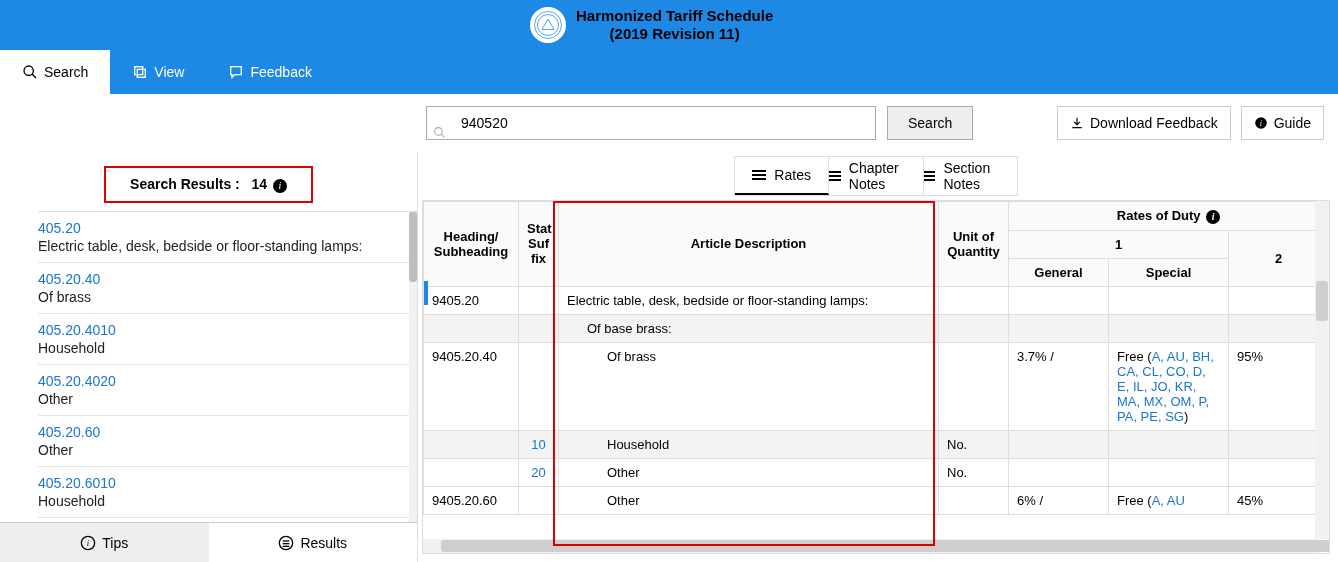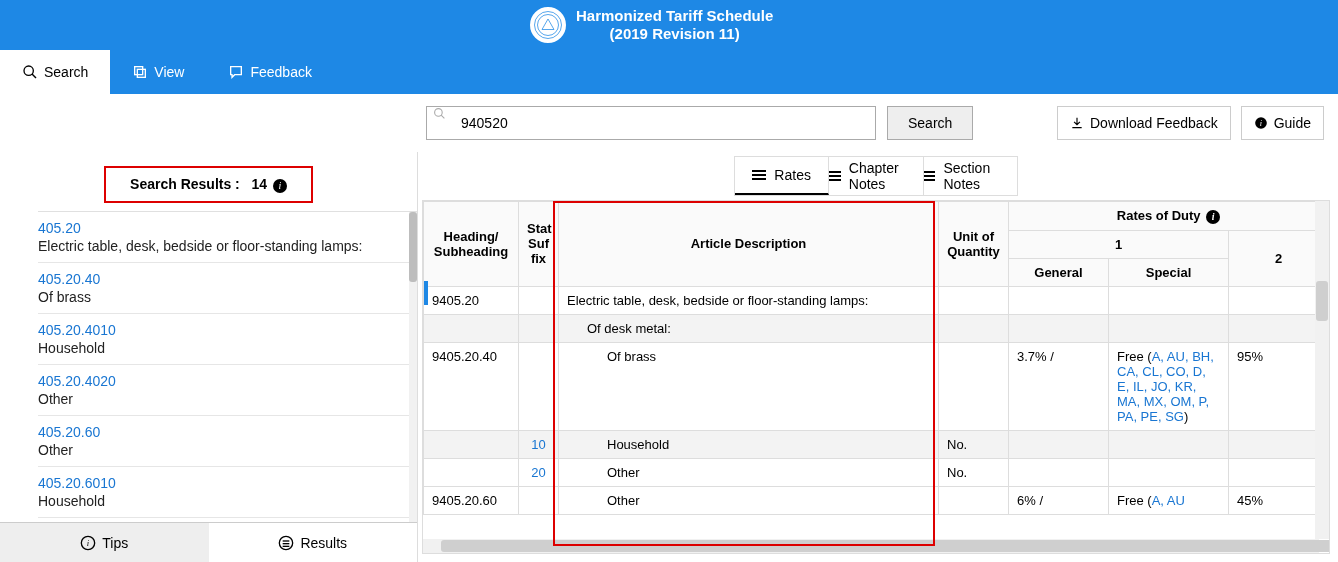--- a/index.html
+++ b/index.html
@@ -5,33 +5,33 @@
   * { box-sizing: border-box; margin: 0; padding: 0; }
   body { font-family: Arial, Helvetica, sans-serif; font-size: 14px; background: #fff; width: 1338px; height: 562px; overflow: hidden; position: relative; }
   a { color: #1976d2; text-decoration: none; }
 
   
   .top-header { background: #1e88e5; color: #fff; height: 50px; position: relative; }
   .brand { position: absolute; left: 530px; top: 0; display: flex; align-items: center; height: 50px; gap: 10px; }
   .seal { width: 36px; height: 36px; border-radius: 50%; background: #fff; display: flex; align-items: center; justify-content: center; color: #1e88e5; font-size: 10px; border: 2px solid #fff; }
   .seal svg { width: 30px; height: 30px; }
   .brand-text { font-weight: bold; font-size: 15px; line-height: 1.2; color: #003; }
-  .brand-text .line1, .brand-text .line2 { color: #ffffff; font-weight: bold; }
+  .brand-text .line1, .brand-text .line2 { color: #000000; font-weight: bold; }
 
   
   .nav-bar { background: #1e88e5; height: 44px; display: flex; align-items: flex-end; }
   .nav-tab { height: 44px; padding: 0 22px; display: flex; align-items: center; gap: 6px; color: #ffffff; cursor: pointer; font-size: 14px; }
   .nav-tab.active { background: #fff; color: #000; }
   .nav-tab .ico { width: 16px; height: 16px; display: inline-block; }
   .nav-tab .ico svg { width: 100%; height: 100%; }
 
   
   .toolbar { height: 58px; display: flex; align-items: center; padding: 10px 14px; gap: 12px; }
   .toolbar-spacer { width: 400px; }
-  .search-wrap { display: flex; align-items: flex-start; border: 1px solid #aaa; background: #fff; width: 450px; margin-left: 0; }
+  .search-wrap { display: flex; align-items: flex-end; border: 1px solid #aaa; background: #fff; width: 450px; margin-left: 0; }
   .search-wrap .sicon { width: 28px; text-align: center; color: #888; font-size: 13px; padding-left:6px;}
   .search-input { border: none; outline: none; font-size: 14px; padding: 8px 6px; flex: 1; }
   .search-btn { background: #eee; border: 1px solid #aaa; padding: 8px 20px; cursor: pointer; font-size: 14px; margin-left: -1px; }
   .right-btns { margin-left: auto; display: flex; gap: 10px; }
   .ol-btn { border: 1px solid #ccc; background: #fff; padding: 8px 12px; cursor: pointer; display: flex; align-items: center; gap: 6px; font-size: 14px; }
   .ol-btn .bic { width: 14px; height: 14px; }
 
   
   .content { display: flex; height: calc(562px - 50px - 44px - 58px); position: relative; }
   .left-col { width: 450px; border-right: 1px solid #ddd; position: relative; display:flex; flex-direction:column; }
@@ -293,21 +293,21 @@
             <td><span>Electric table, desk, bedside or floor-standing lamps:</span></td>
             <td></td>
             <td></td>
             <td></td>
             <td></td>
           </tr>
           <tr class="sub">
             <td></td>
               <td></td>
             <td>
-                <span class="indent1">Of desk metal:</span>
+                <span class="indent1">Of base brass:</span>
               </td>
             <td></td>
               <td></td>
               <td></td>
               <td></td>
           </tr>
           <tr>
             <td class="c">9405.20.40</td>
             <td class="suf"></td>
             <td>

